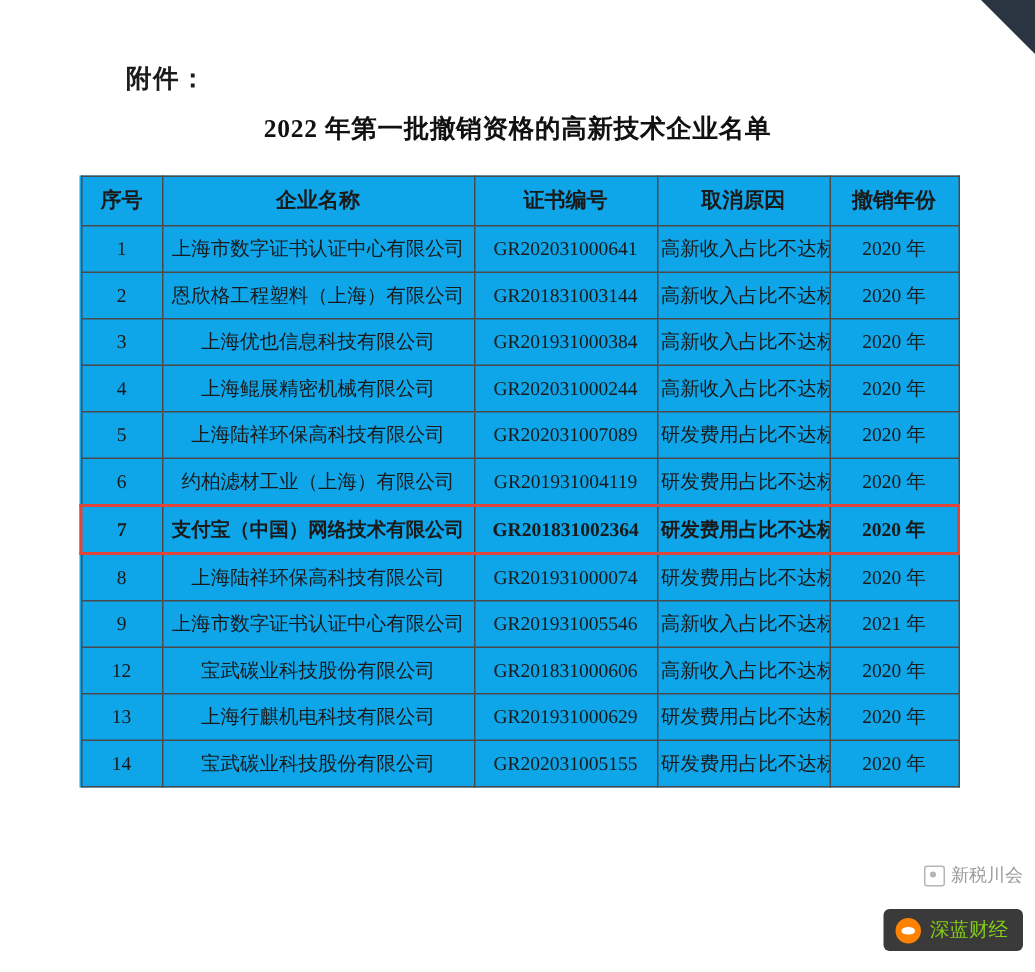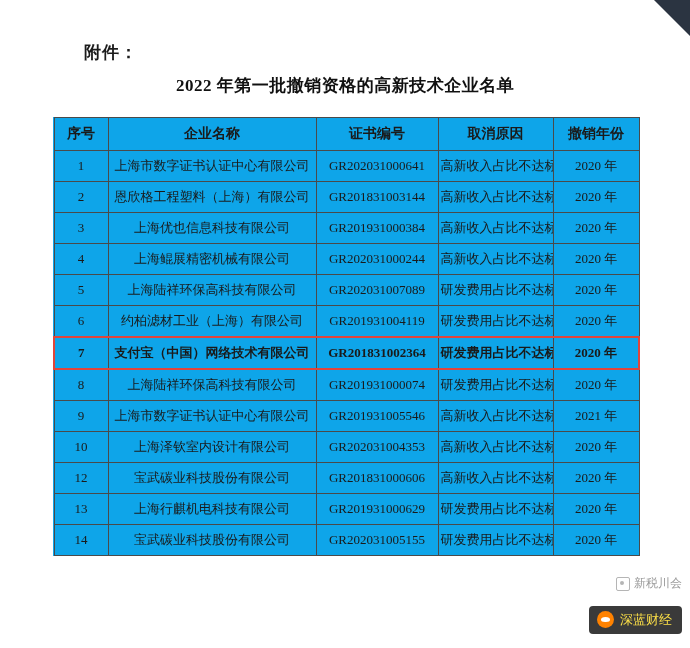--- a/index.html
+++ b/index.html
@@ -117,24 +117,24 @@
     width: 4px;
     height: 4px;
     background: #b5b5b5;
     border-radius: 50%;
   }
   .badge {
     position: absolute;
     right: 8px;
     bottom: 14px;
     display: flex;
-    align-items: flex-start;
+    align-items: flex-end;
     gap: 6px;
     background: #3a3a3a;
-    color: #fde047;
+    color: #84cc16;
     border-radius: 4px;
     padding: 5px 10px 5px 8px;
     font-size: 13px;
     font-family: Liberation Sans, sans-serif;
   }
   .weibo-eye {
     width: 17px;
     height: 17px;
     border-radius: 50%;
     background: #ff8200;
@@ -247,27 +247,20 @@
           <td>2020 年</td>
         </tr>
         <tr>
           <td>9</td>
           <td>上海市数字证书认证中心有限公司</td>
           <td>GR201931005546</td>
           <td>高新收入占比不达标</td>
           <td>2021 年</td>
         </tr>
         <tr>
-          <td>10</td>
-          <td>上海泽钦室内设计有限公司</td>
-          <td>GR202031004353</td>
-          <td>高新收入占比不达标</td>
-          <td>2020 年</td>
-        </tr>
-        <tr>
           <td>12</td>
           <td>宝武碳业科技股份有限公司</td>
           <td>GR201831000606</td>
           <td>高新收入占比不达标</td>
           <td>2020 年</td>
         </tr>
         <tr>
           <td>13</td>
           <td>上海行麒机电科技有限公司</td>
           <td>GR201931000629</td>

